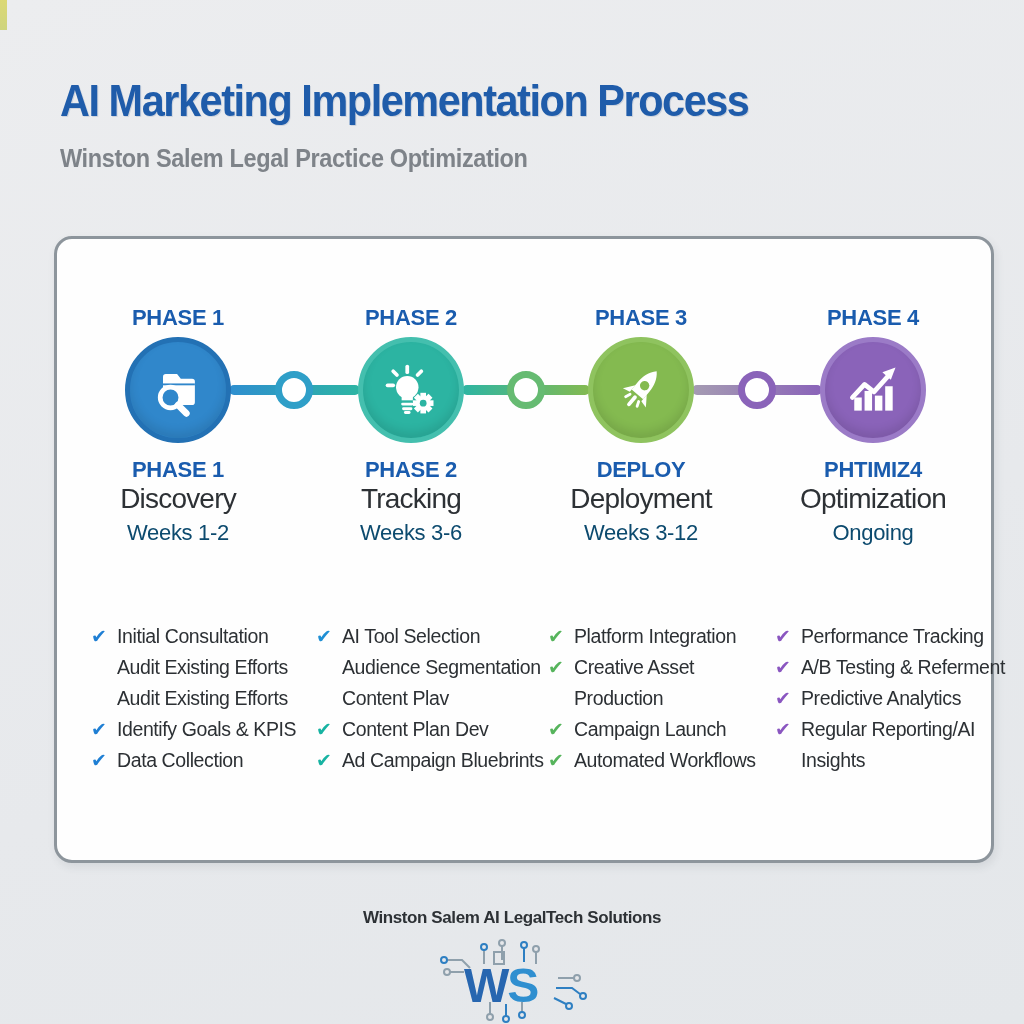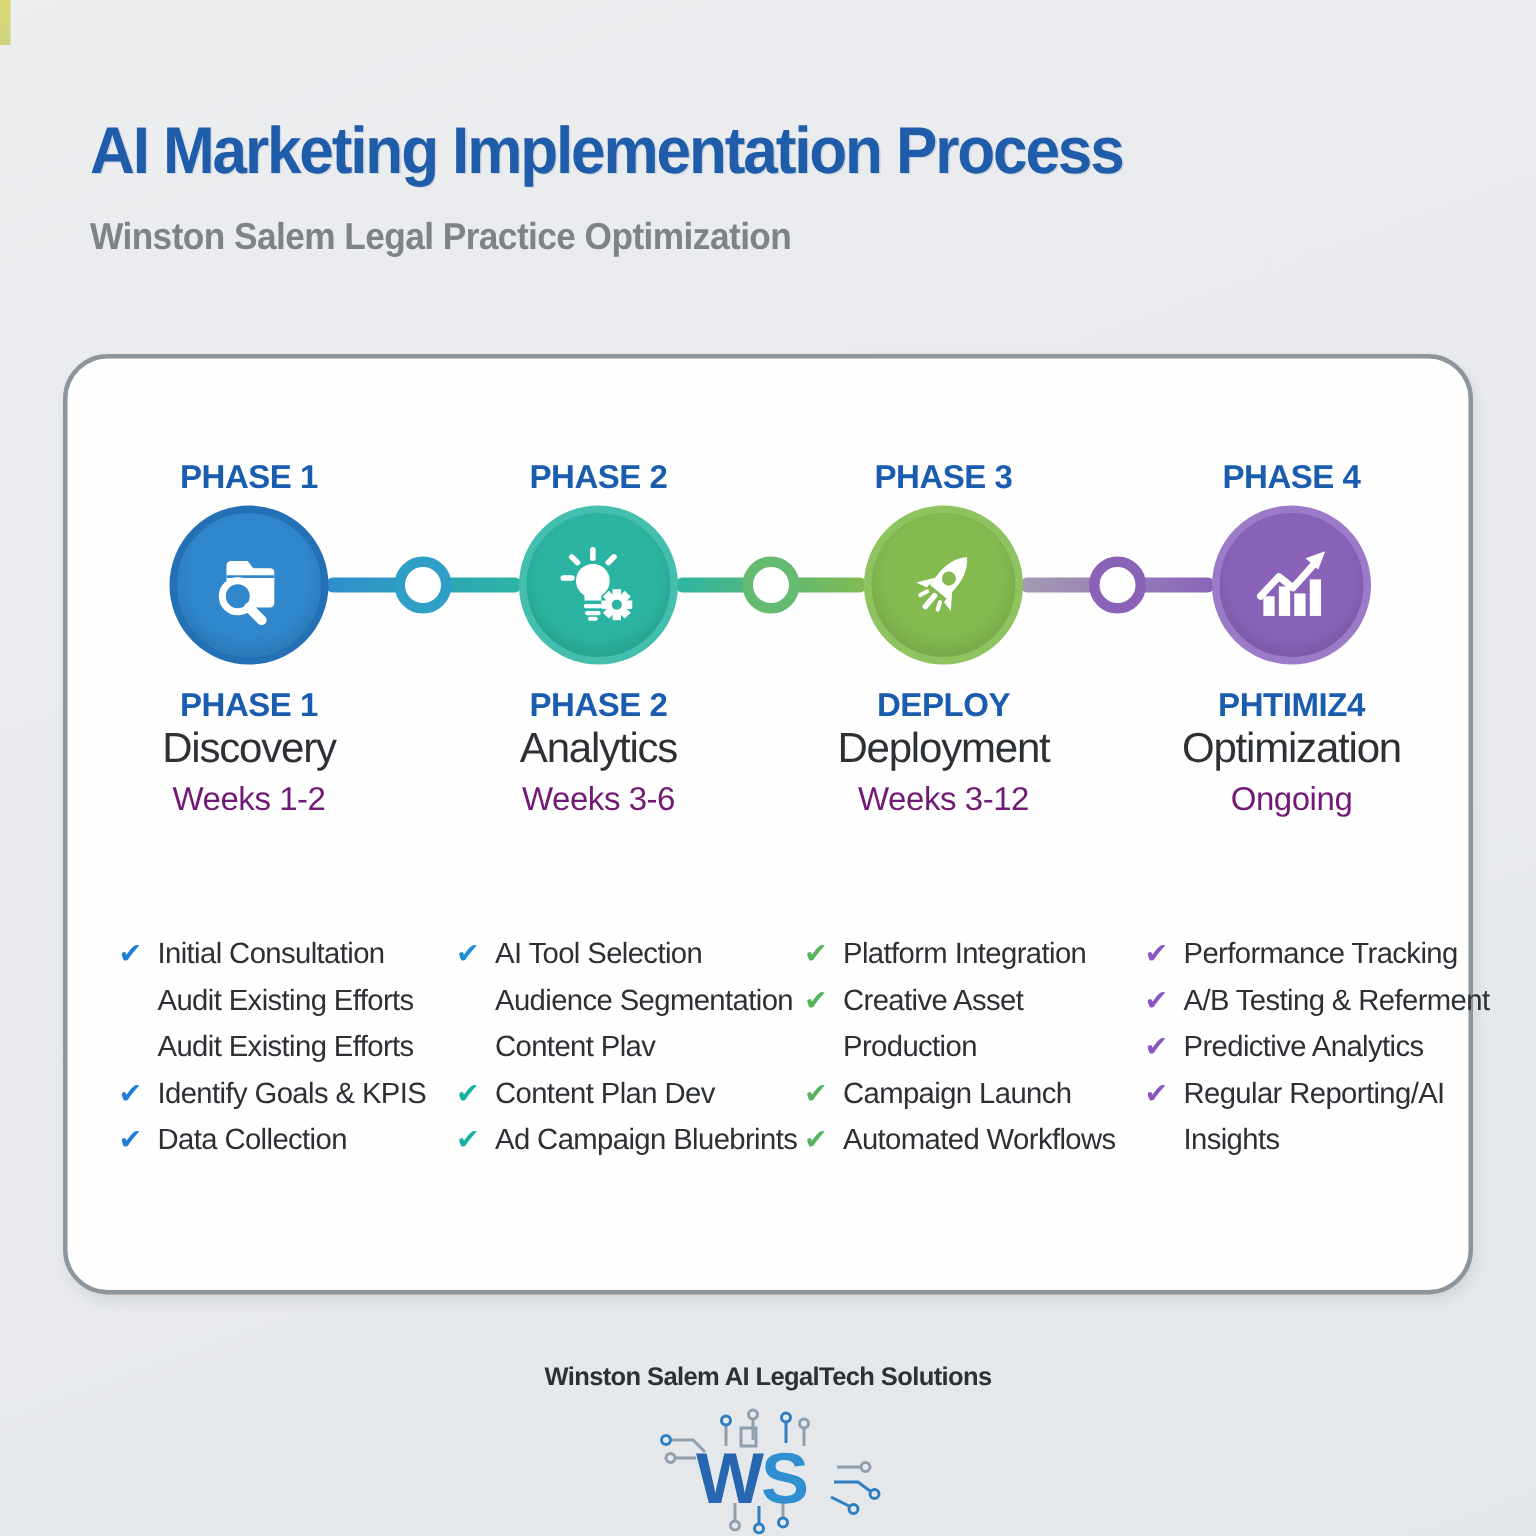--- a/index.html
+++ b/index.html
@@ -25,22 +25,22 @@
   }
   .subtitle {
     position:absolute; left:60px; top:144px;
     font-size:25px; font-weight:700; letter-spacing:-.4px;
     transform:scaleX(.94); transform-origin:left top;
     white-space:nowrap;
   }
 
   
   .card {
-    position:absolute; left:42px; top:236px; width:940px; height:627px;
-    background:#fefefe; border:3px solid #8d959c; border-radius:30px;
+    position:absolute; left:54px; top:236px; width:940px; height:627px;
+    background:#fefefe; border:3px solid #8d959c; border-radius:18px;
     box-shadow: 2px 4px 8px rgba(60,70,80,.10);
   }
   .phase-top-label {
     position:absolute; top:66px; width:220px; text-align:center;
     font-size:22px; font-weight:700; letter-spacing:-.3px; color:#1a5cae;
     white-space:nowrap;
   }
   .circle {
     position:absolute; top:98px; width:106px; height:106px; border-radius:50%;
     border:5px solid; display:flex; align-items:center; justify-content:center;
@@ -57,21 +57,21 @@
   .phase-label2 {
     position:absolute; top:218px; width:220px; text-align:center;
     font-size:22px; font-weight:700; letter-spacing:-.3px; color:#1a5cae; white-space:nowrap;
   }
   .phase-name {
     position:absolute; top:244px; width:220px; text-align:center;
     font-size:28px; font-weight:400; letter-spacing:-.8px; color:#2d3135; white-space:nowrap;
   }
   .phase-duration {
     position:absolute; top:281px; width:220px; text-align:center;
-    font-size:22px; font-weight:400; letter-spacing:-.3px; color:#701a75; white-space:nowrap;
+    font-size:22px; font-weight:400; letter-spacing:-.3px; color:#0c4a6e; white-space:nowrap;
   }
 
   
   .task-list { position:absolute; top:387px; width:232px; }
   .task-row { display:flex; align-items:flex-start; margin-bottom:11px; }
   .check {
     width:26px; flex:0 0 26px; font-size:19px; font-weight:700; line-height:20px;
     font-family:"DejaVu Sans", sans-serif;
   }
   .task-text {
@@ -165,21 +165,21 @@
         <polygon points="56,8 42,13 51,21" fill="#fff"></polygon>
       </svg>
     </div>
 
     <div class="phase-label2" style="left:11px">PHASE 1</div>
     <div class="phase-label2" style="left:244px">PHASE 2</div>
     <div class="phase-label2" style="left:474px">DEPLOY</div>
     <div class="phase-label2" style="left:706px">PHTIMIZ4</div>
 
     <div class="phase-name" style="left:11px">Discovery</div>
-    <div class="phase-name" style="left:244px">Analytics</div>
+    <div class="phase-name" style="left:244px">Tracking</div>
     <div class="phase-name" style="left:474px">Deployment</div>
     <div class="phase-name" style="left:706px">Optimization</div>
 
     <div class="phase-duration" style="left:11px">Weeks 1-2</div>
     <div class="phase-duration" style="left:244px">Weeks 3-6</div>
     <div class="phase-duration" style="left:474px">Weeks 3-12</div>
     <div class="phase-duration" style="left:706px">Ongoing</div>
 
     <div class="task-list" style="left:34px">
   <div class="task-row">

